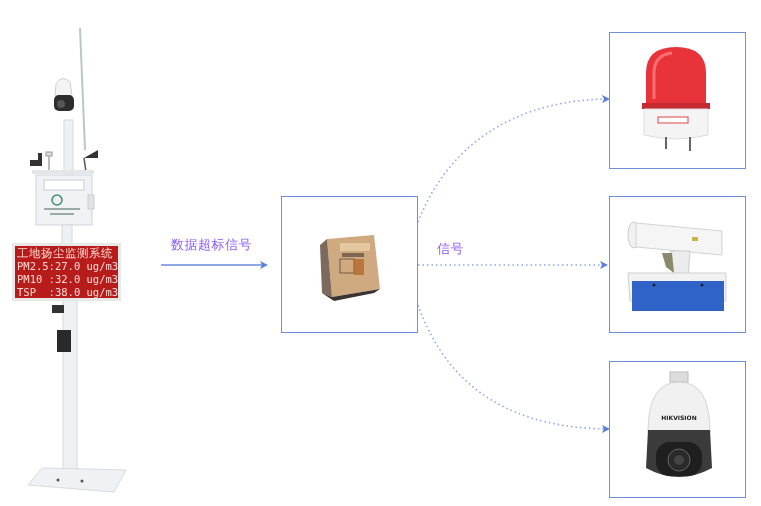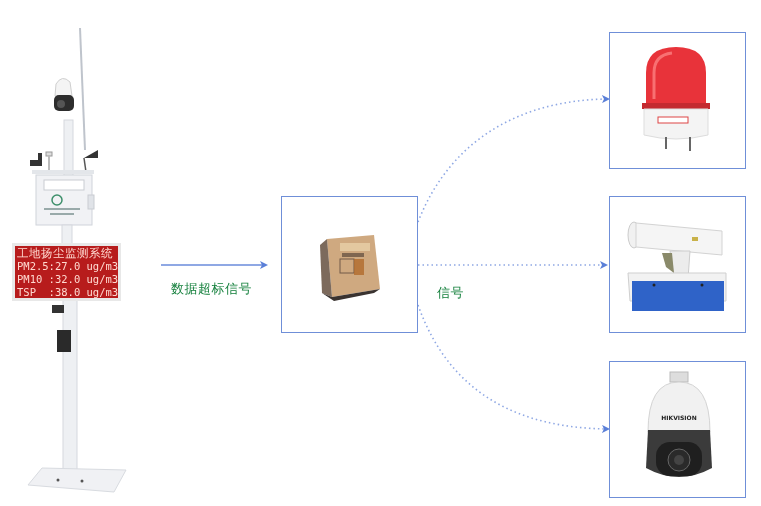--- a/index.html
+++ b/index.html
@@ -1,19 +1,19 @@
 <!DOCTYPE html>
 <html><head>
 <meta charset="utf-8">
 <style>
   html,body{margin:0;padding:0;background:#ffffff;}
   body{width:761px;height:506px;position:relative;overflow:hidden;font-family:"DejaVu Sans","Liberation Sans",sans-serif;}
   .abs{position:absolute;}
   .box{position:absolute;border:1.5px solid #6f8fd8;background:#fff;box-sizing:border-box;}
-  .label{position:absolute;color:#15803d;font-size:13px;letter-spacing:0.5px;margin-top:44px;}
+  .label{position:absolute;color:#8b5cf6;font-size:13px;letter-spacing:0.5px;}
   svg{position:absolute;left:0;top:0;}
   
   .led{position:absolute;left:12px;top:243px;width:109px;height:58px;background:#b71c1c;border:3px solid #e8e8e8;box-sizing:border-box;
        color:#ffd9d0;font-family:"DejaVu Sans Mono","Liberation Mono",monospace;font-size:10.5px;line-height:13px;padding:1px 2px;overflow:hidden;}
   .led .t{font-family:"DejaVu Serif","Liberation Serif",serif;font-size:11.5px;line-height:13px;letter-spacing:0.5px;}
 </style>
 </head>
 <body>
 
 <svg width="761" height="506">

